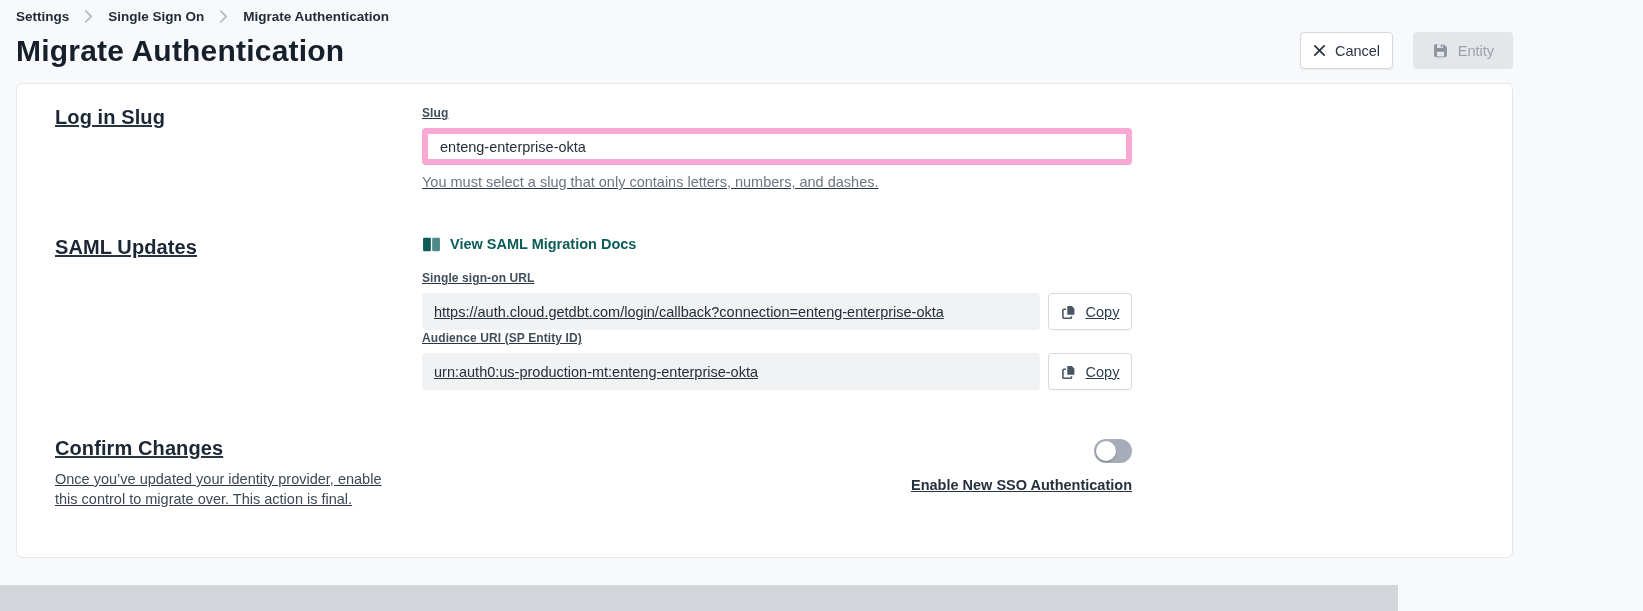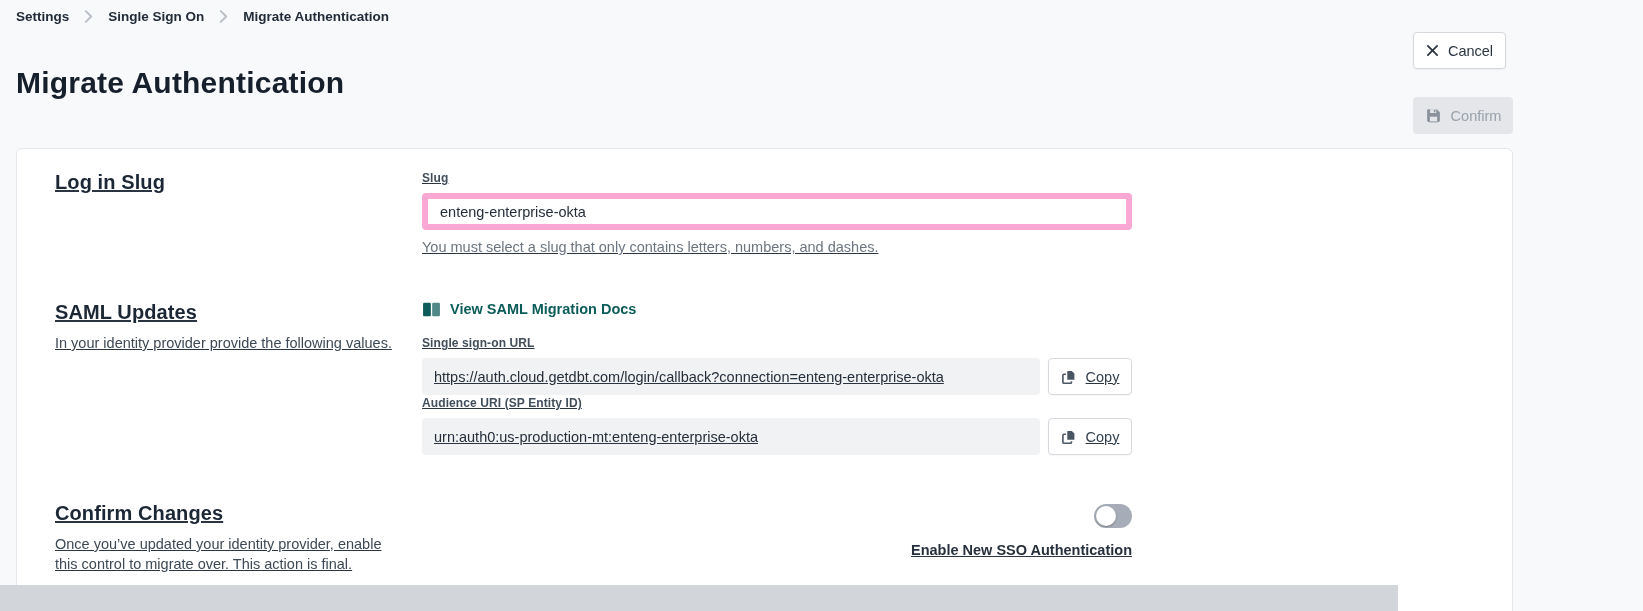--- a/index.html
+++ b/index.html
@@ -16,21 +16,21 @@
   
   .breadcrumb { display:flex; align-items:center; padding:8px 16px 0 16px; height:24px; }
   .crumb { font-size:13.5px; font-weight:700; color:#222c38; text-decoration:none; cursor:pointer; }
   .crumb.current { cursor:default; }
   .crumb-sep { margin:0 15px; display:flex; align-items:center; }
 
   
   .title-row { display:flex; justify-content:space-between; align-items:center; padding:8px 16px 0 16px; width:1529px; }
   h1 { font-size:30px; font-weight:700; color:#161f2c; letter-spacing:.2px; }
 
-  .actions { display:flex; gap:28px;flex-direction:column; }
+  .actions { display:flex; gap:20px; }
   .btn { display:inline-flex; align-items:center; justify-content:center; gap:9px;
          height:37px; border-radius:4px; font-size:14.5px; font-family:inherit;
          cursor:pointer; border:1px solid transparent; background:#fff; }
   .btn-cancel { width:93px; border-color:#d5d9de; color:#2b3542; box-shadow:0 1px 2px rgba(16,24,40,.05); }
   .btn-confirm { width:100px; background:#e4e6e9; color:#9aa2ac; border:none; cursor:default; }
   .btn-copy { width:84px; border-color:#d5d9de; color:#33404e; flex:none; box-shadow:0 1px 2px rgba(16,24,40,.04); }
 
   
   .card { margin:14px 0 0 16px; width:1497px; height:475px; background:#ffffff;
           border:1px solid #e4e7ec; border-radius:6px; padding:22px 38px 0 38px;text-decoration:underline; }
@@ -95,42 +95,41 @@
       <button class="btn btn-confirm">
         <span class="icon">
           <svg width="17" height="17" viewBox="0 0 20 20">
             <path d="M2.5 4.2A1.7 1.7 0 0 1 4.2 2.5h9.6l3.7 3.7v9.6a1.7 1.7 0 0 1-1.7 1.7H4.2a1.7 1.7 0 0 1-1.7-1.7z" fill="#8b929d"></path>
             <rect x="6" y="2.5" width="7.2" height="4.6" rx="0.4" fill="#e4e6e9"></rect>
             <rect x="10.4" y="3.3" width="1.9" height="3" rx="0.3" fill="#8b929d"></rect>
             <rect x="5.2" y="10.8" width="9.6" height="6.7" rx="0.5" fill="#e4e6e9"></rect>
             <rect x="5.2" y="10.8" width="9.6" height="6.7" rx="0.5" fill="none" stroke="#8b929d" stroke-width="1.1"></rect>
           </svg>
         </span>
-        <span>Confirm</span>
+        <span>Entity</span>
       </button>
     </div>
   </div>
 
   <main class="card">
 
     <section class="row">
       <div class="row-left">
         <h2>Log in Slug</h2>
       </div>
       <div class="row-right">
         <label class="field-label">Slug</label>
         <input type="text" class="text-input" value="enteng-enterprise-okta" style="">
         <p class="helper">You must select a slug that only contains letters, numbers, and dashes.</p>
       </div>
     </section>
 
     <section class="row">
       <div class="row-left">
         <h2>SAML Updates</h2>
-        <p class="sub">In your identity provider provide the following values.</p>
       </div>
       <div class="row-right">
         <a class="docs-link">
           <span class="icon">
             <svg width="19" height="15" viewBox="0 0 20 16">
               <rect x="1" y="0.8" width="8.3" height="14.4" rx="1.2" fill="#0c5c59"></rect>
               <rect x="10.7" y="0.8" width="8.3" height="14.4" rx="1.2" fill="#0c5c59" opacity="0.72"></rect>
             </svg>
           </span>
           <span>View SAML Migration Docs</span>

